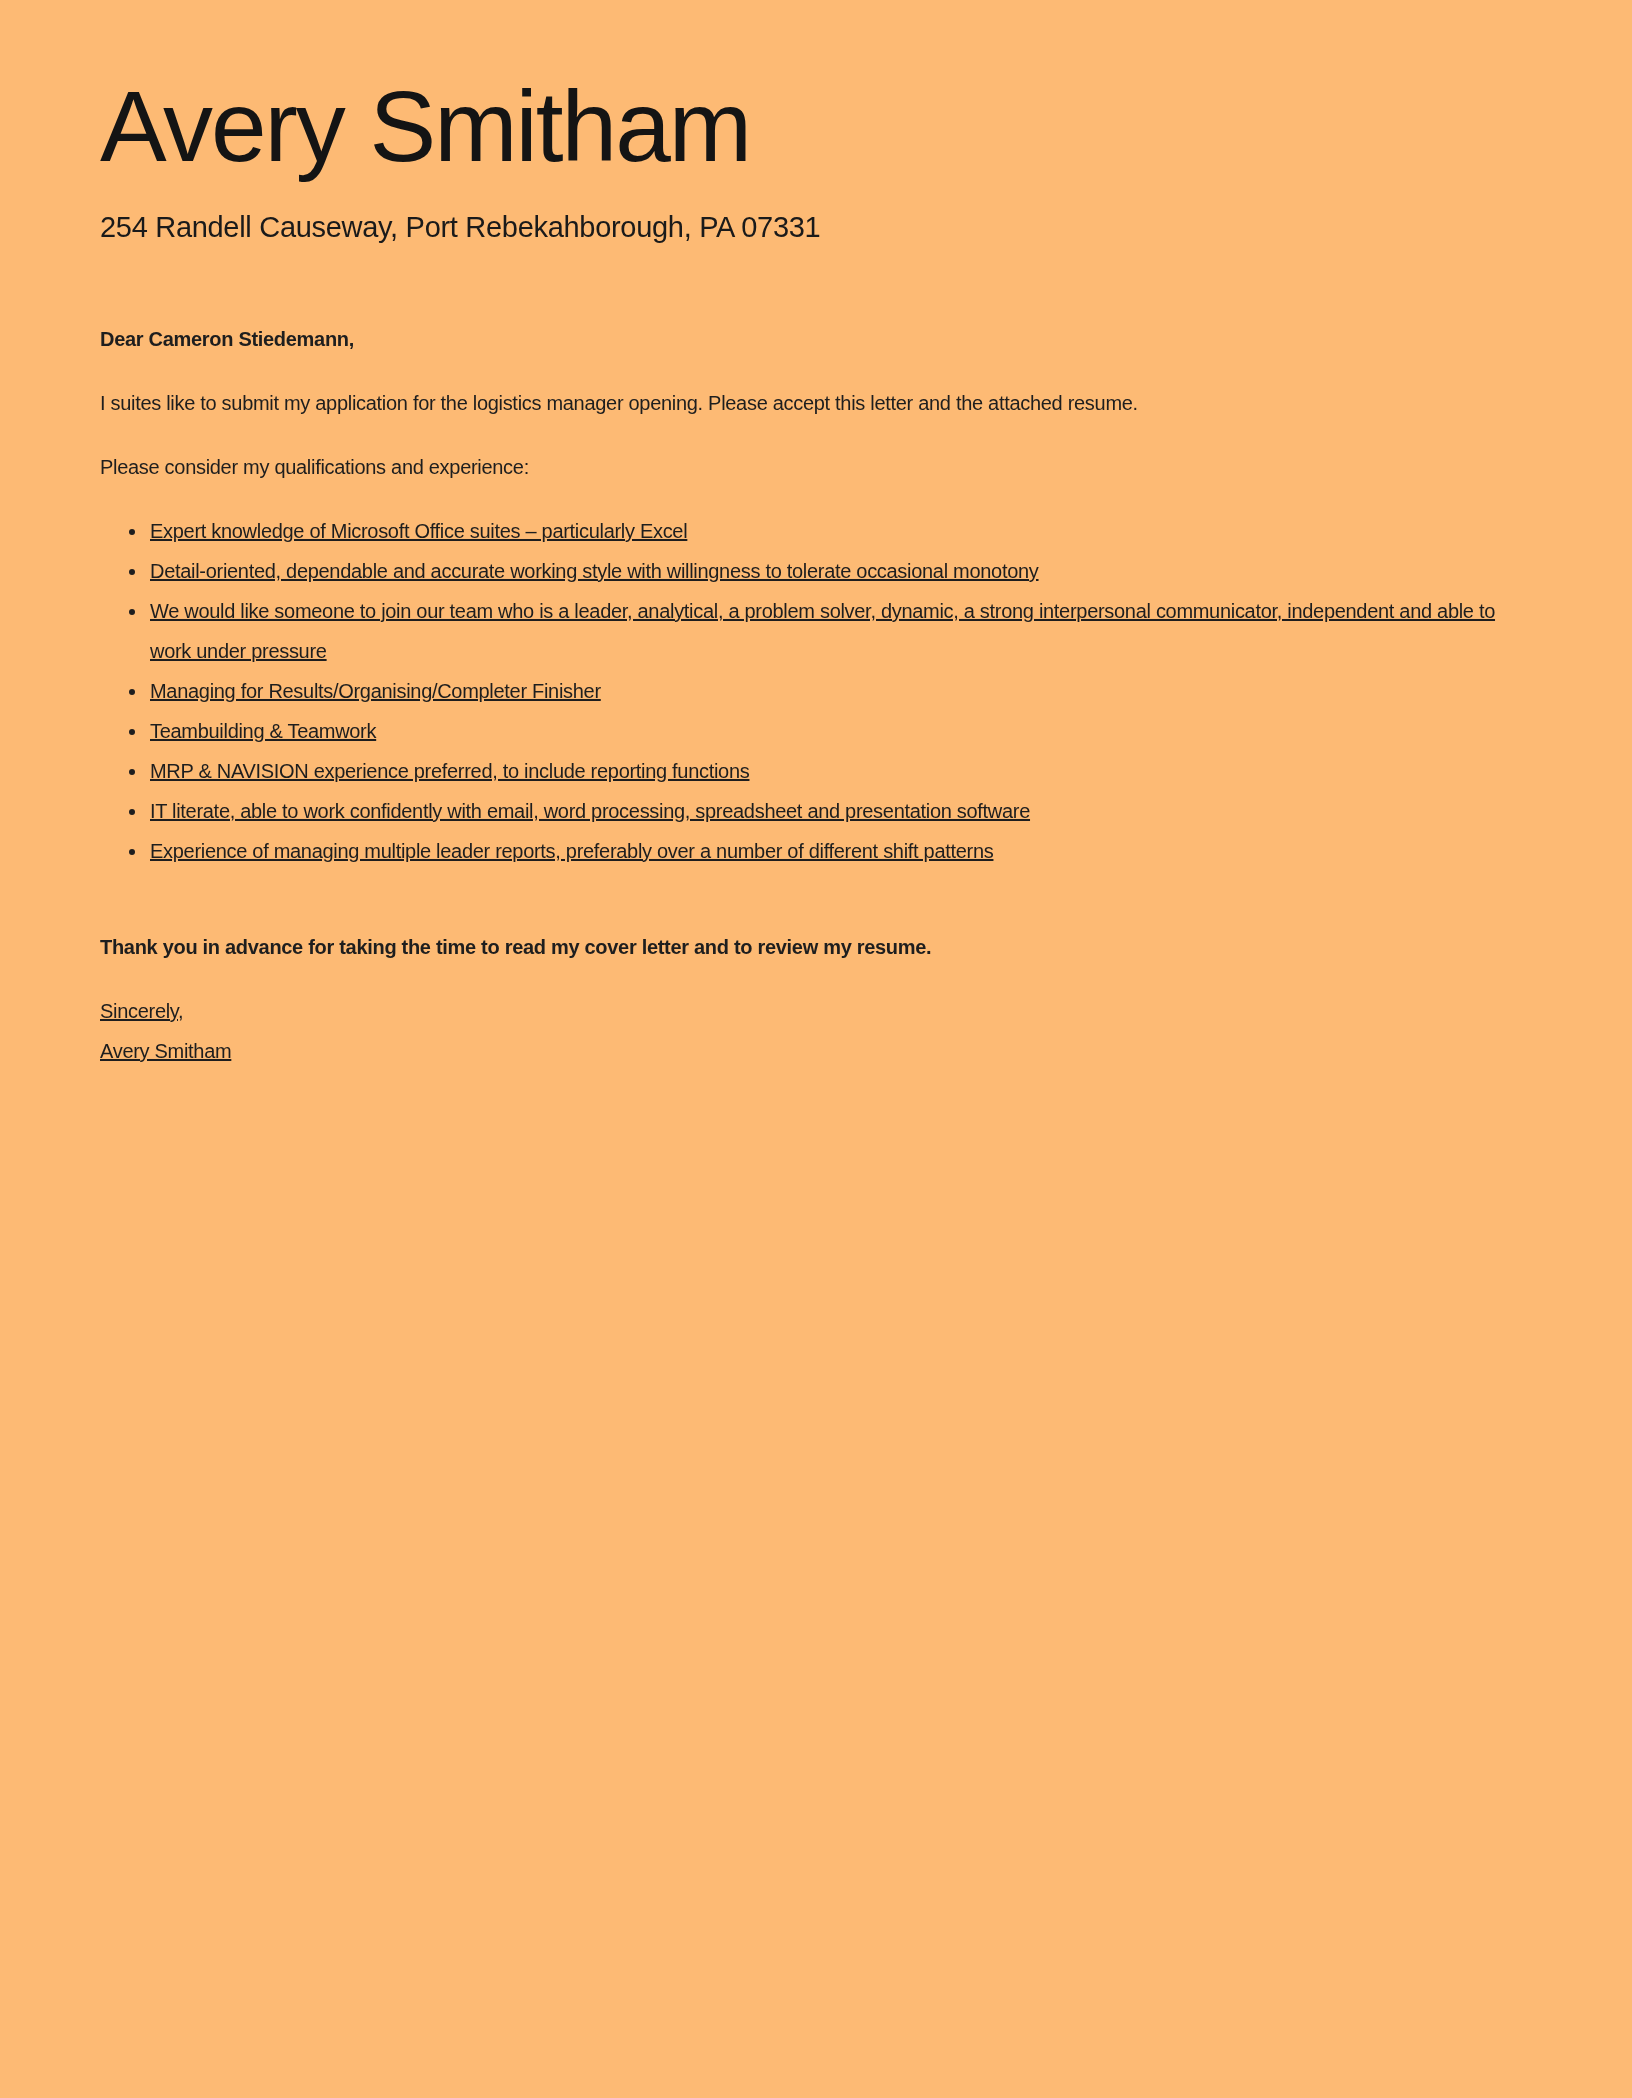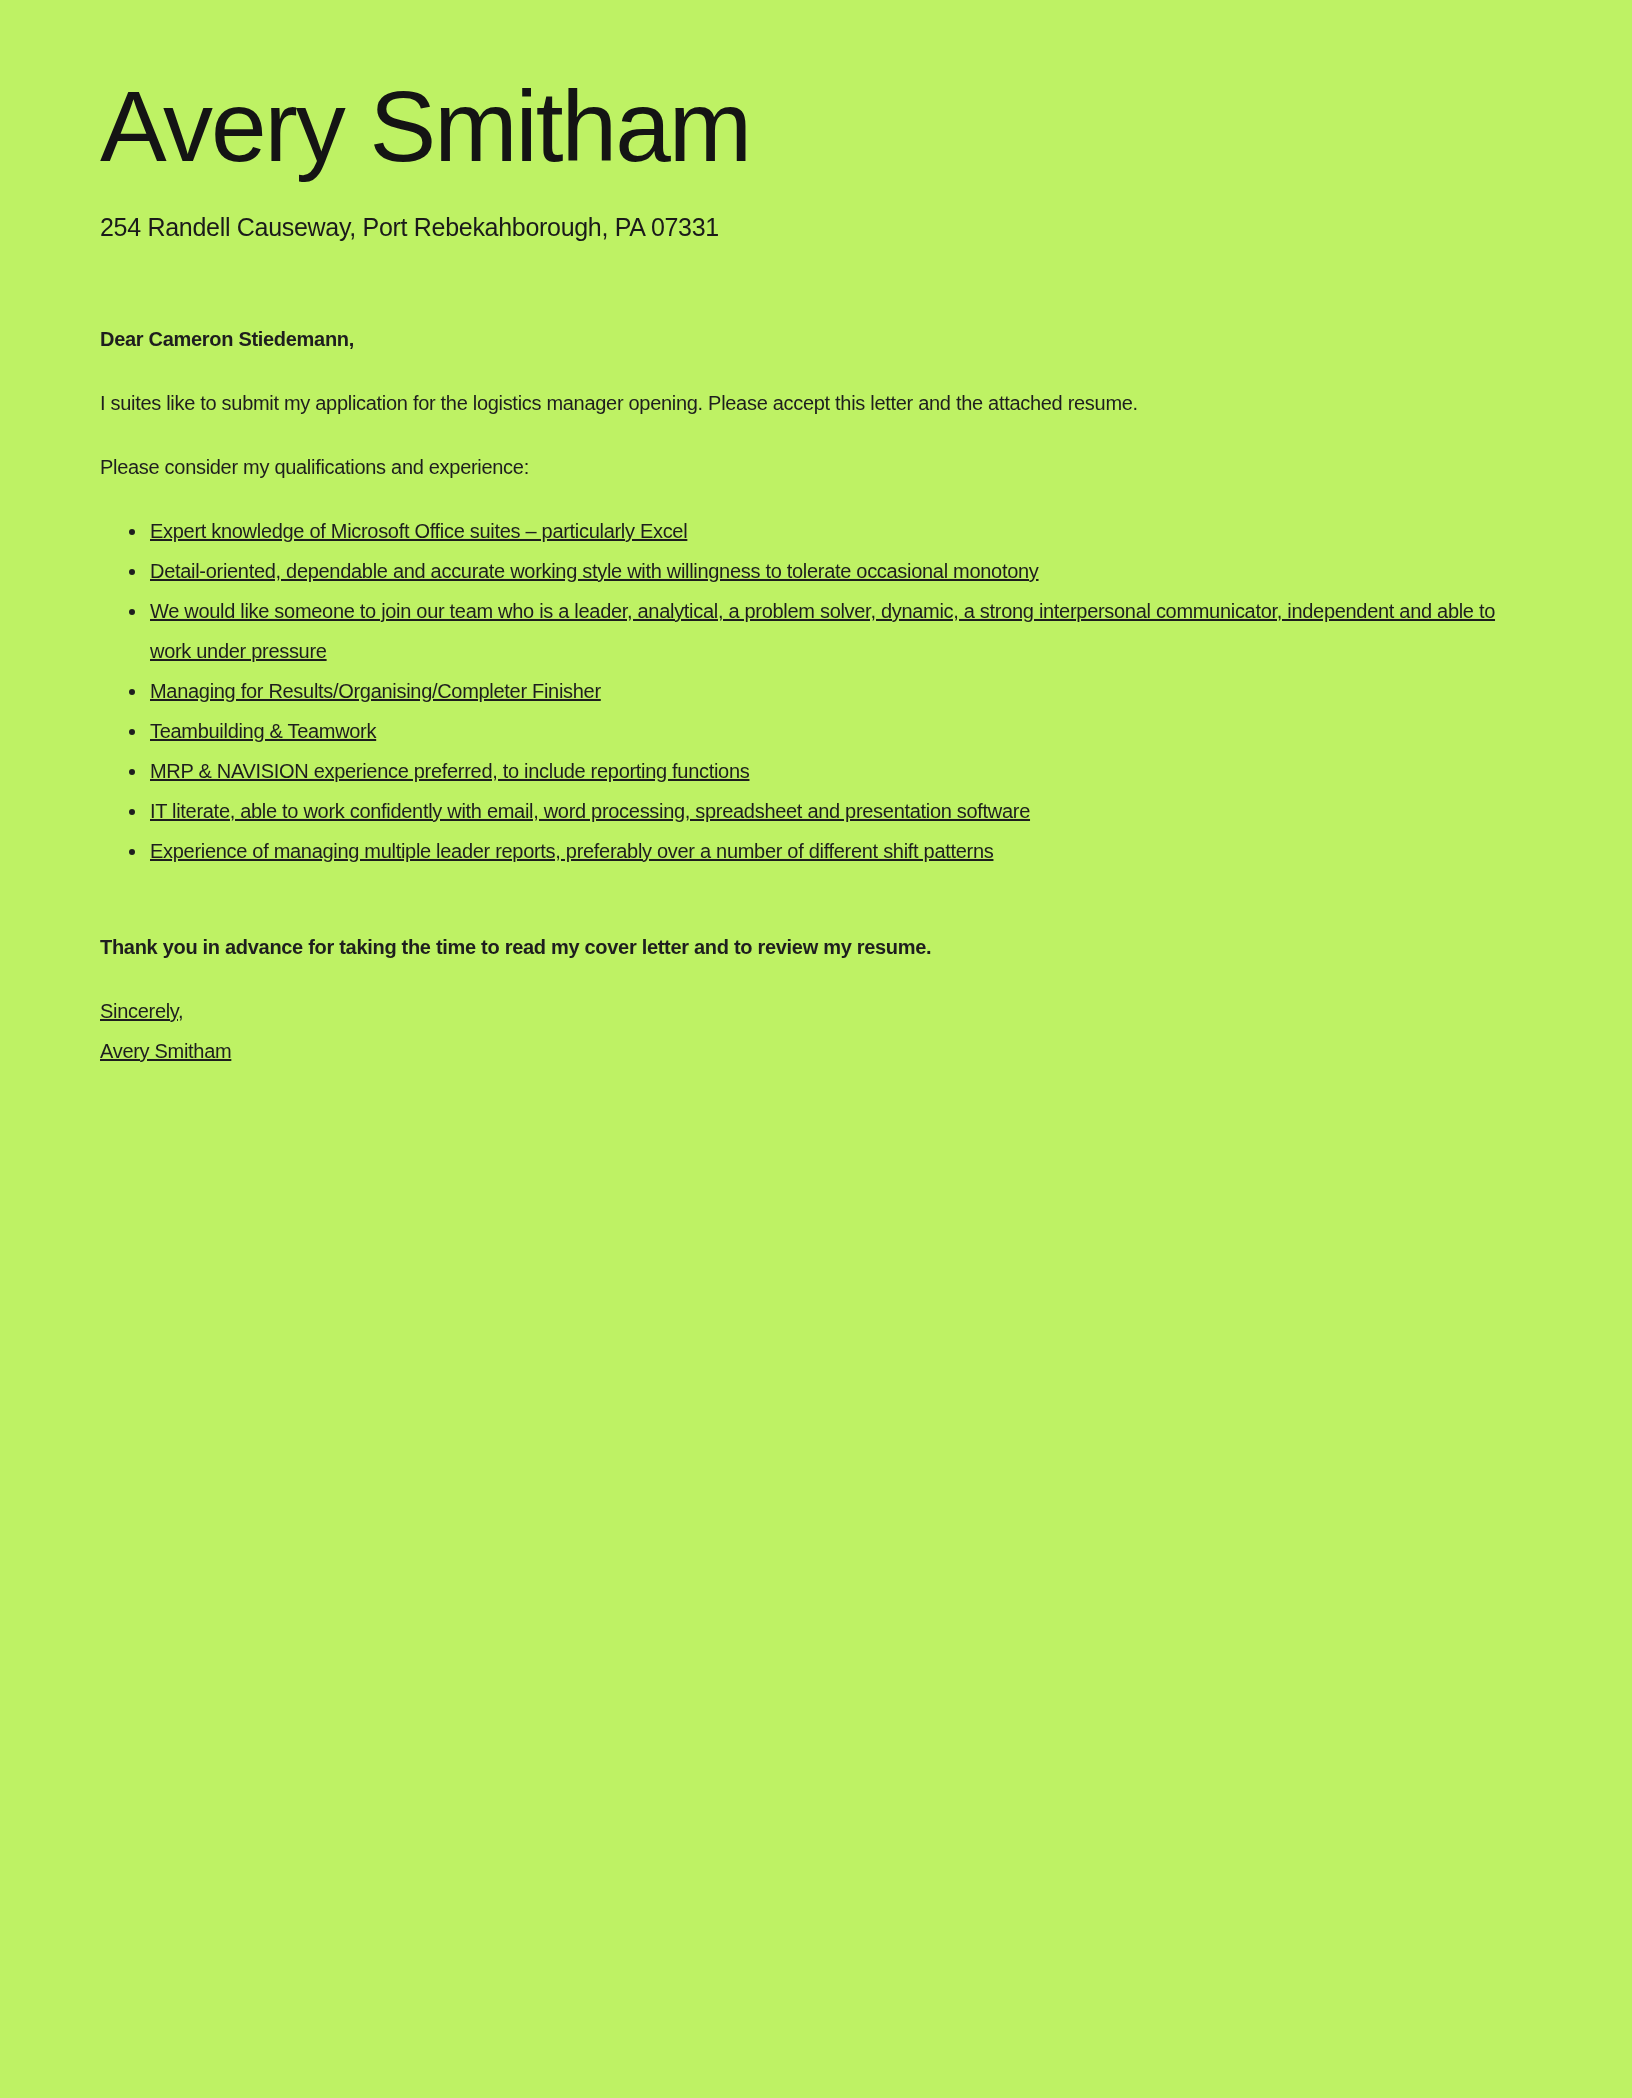--- a/index.html
+++ b/index.html
@@ -9,32 +9,32 @@
     height: 2098px;
     font-family: "Liberation Sans", "DejaVu Sans", sans-serif;
     font-stretch: condensed;
     color: #1e1e1e;
     -webkit-font-smoothing: antialiased;
   }
   .page {
     width: 100%;
     height: 100%;
     padding: 76px 100px 0 100px;
-    background: #bef264;
+    background: #fdba74;
   }
   .applicant-name {
     font-size: 100px;
     font-weight: 400;
     line-height: 1.0;
     letter-spacing: -2px;
     color: #141414;
   }
   .applicant-address {
     margin-top: 32px;
-    font-size: 25px;
+    font-size: 29px;
     line-height: 39px;
     letter-spacing: -0.3px;
     color: #1a1a1a;
   }
   .letter-body {
     margin-top: 72px;
     font-size: 20px;
     line-height: 40px;
     letter-spacing: -0.3px;
   }

